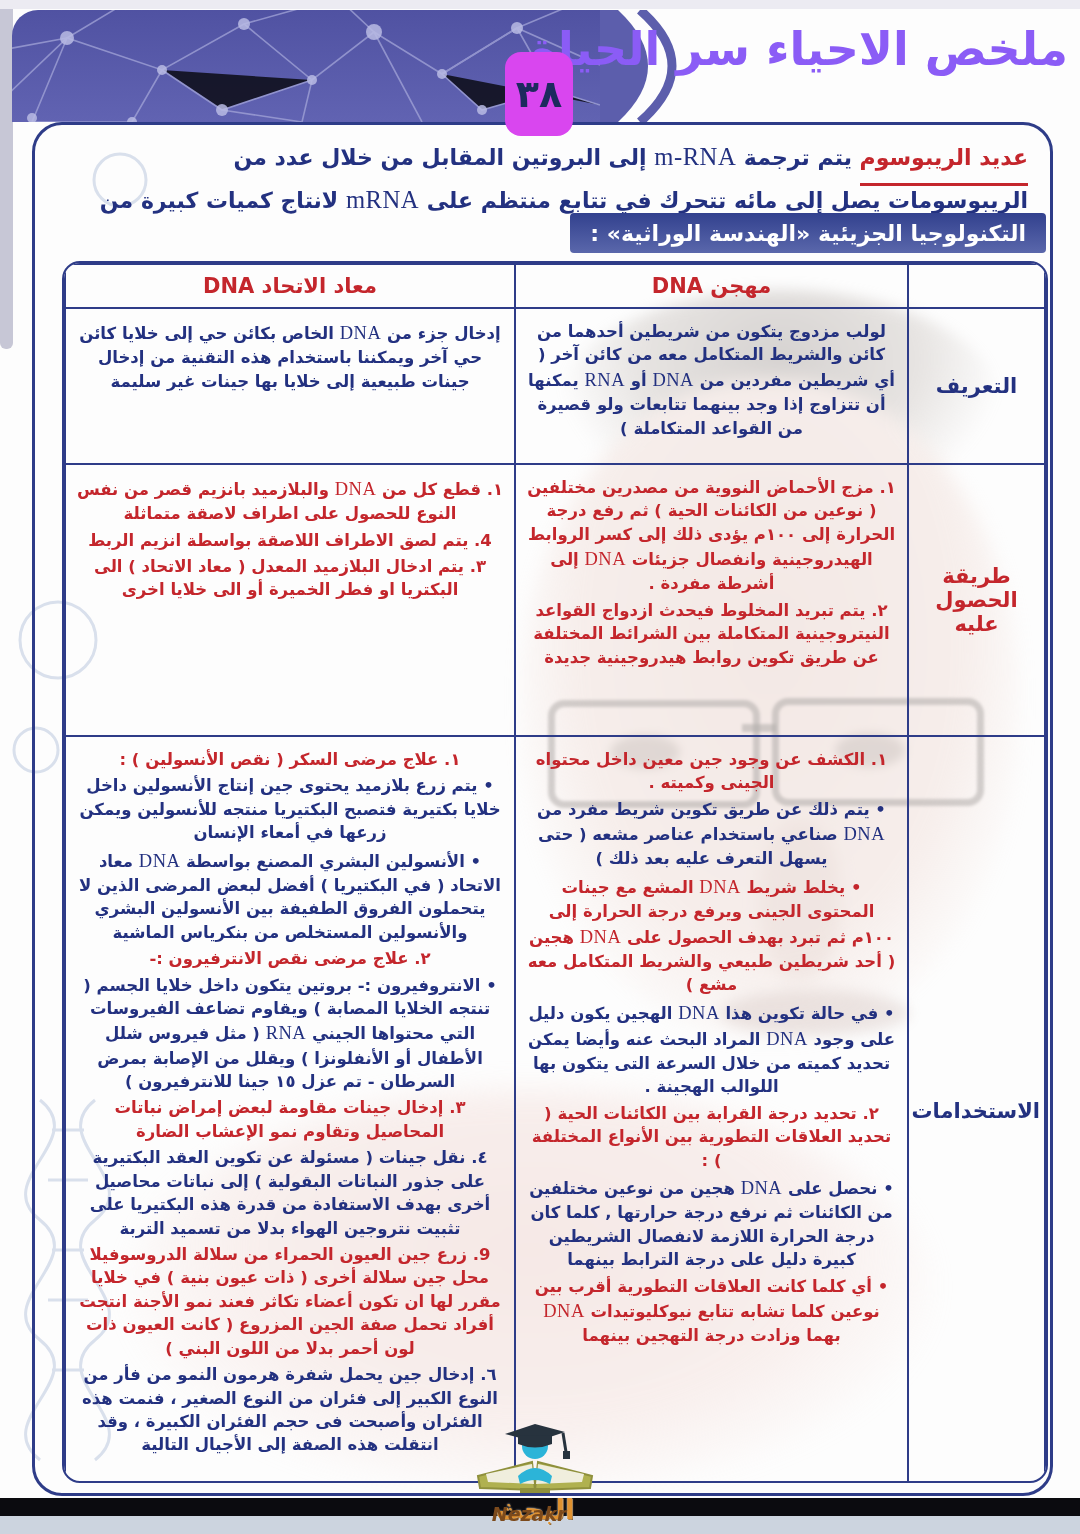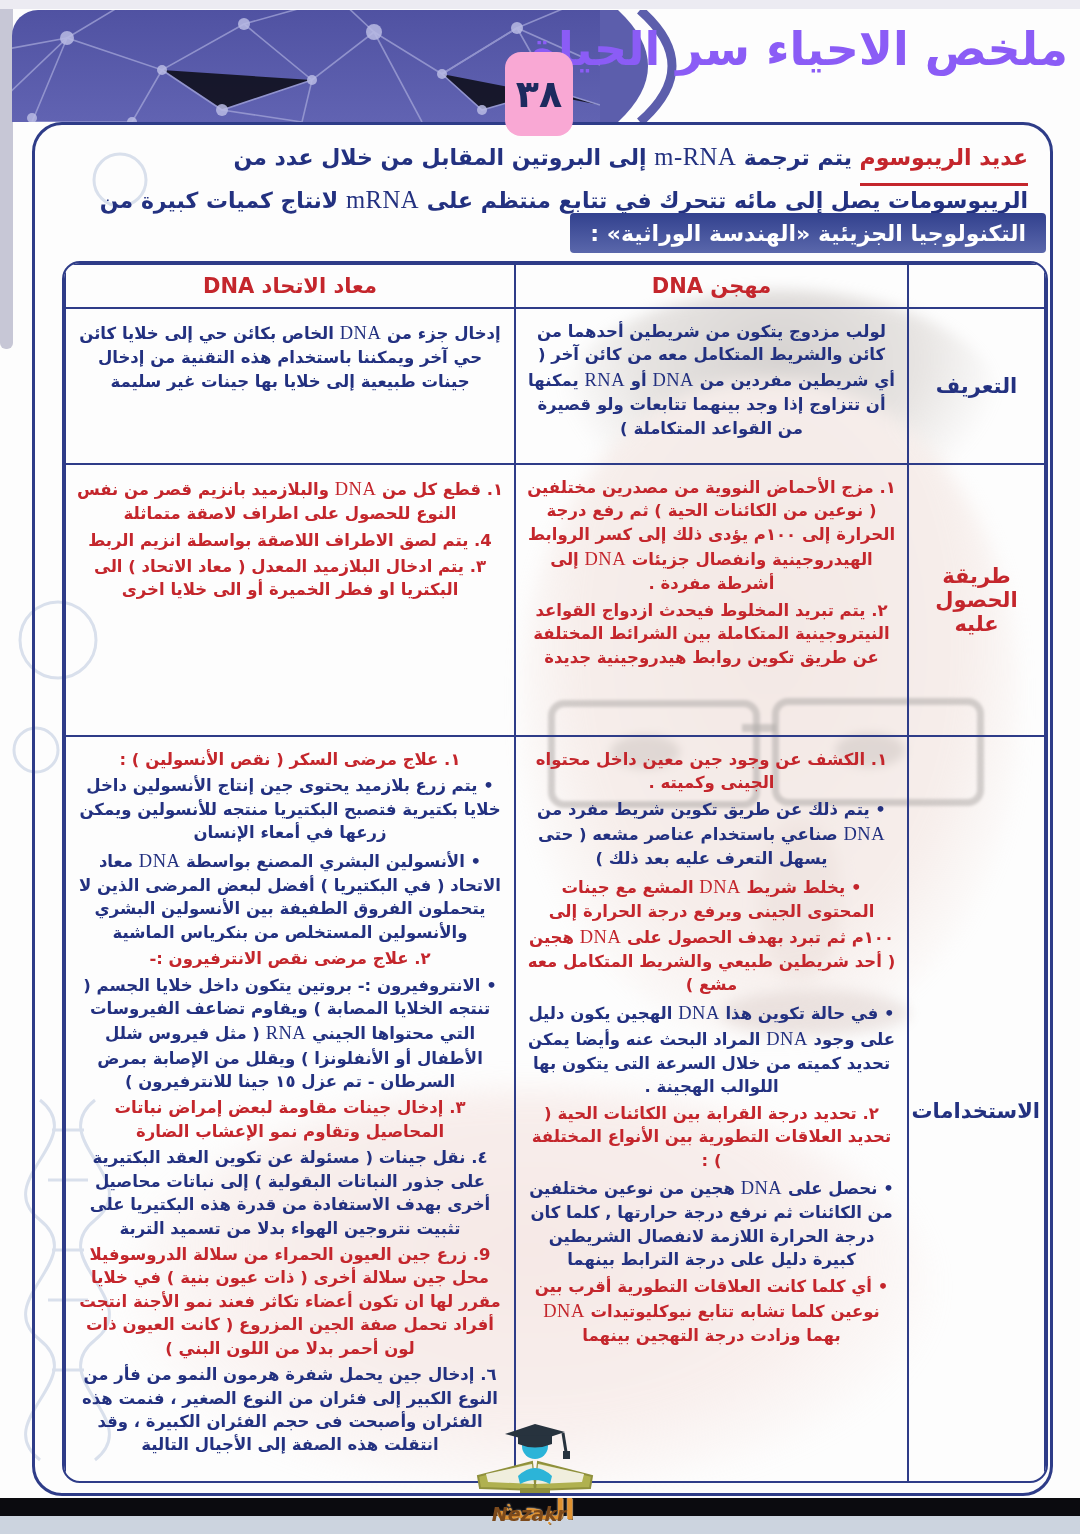--- a/index.html
+++ b/index.html
@@ -15,21 +15,21 @@
   
   .banner{
     position:absolute;left:12px;top:10px;width:588px;height:112px;
     background:linear-gradient(180deg,#5052a2,#6163b2);
     border-radius:26px 0 0 0;
   }
   .banner svg{position:absolute;inset:0;}
   .crescent-svg{position:absolute;left:600px;top:10px;width:110px;height:112px;}
   .page-tab{
     position:absolute;left:505px;top:52px;width:68px;height:84px;
-    background:#f9a8d4;border-radius:16px;
+    background:#d946ef;border-radius:16px;
     display:flex;align-items:center;justify-content:center;
     font-size:38px;font-weight:bold;color:#1d2a5e;z-index:3;
   }
   .doc-title{
     position:absolute;right:12px;top:22px;width:420px;
     text-align:center;font-size:46px;font-weight:bold;color:#8b5cf6;
     letter-spacing:-1px;white-space:nowrap;
   }
   
   .frame{

